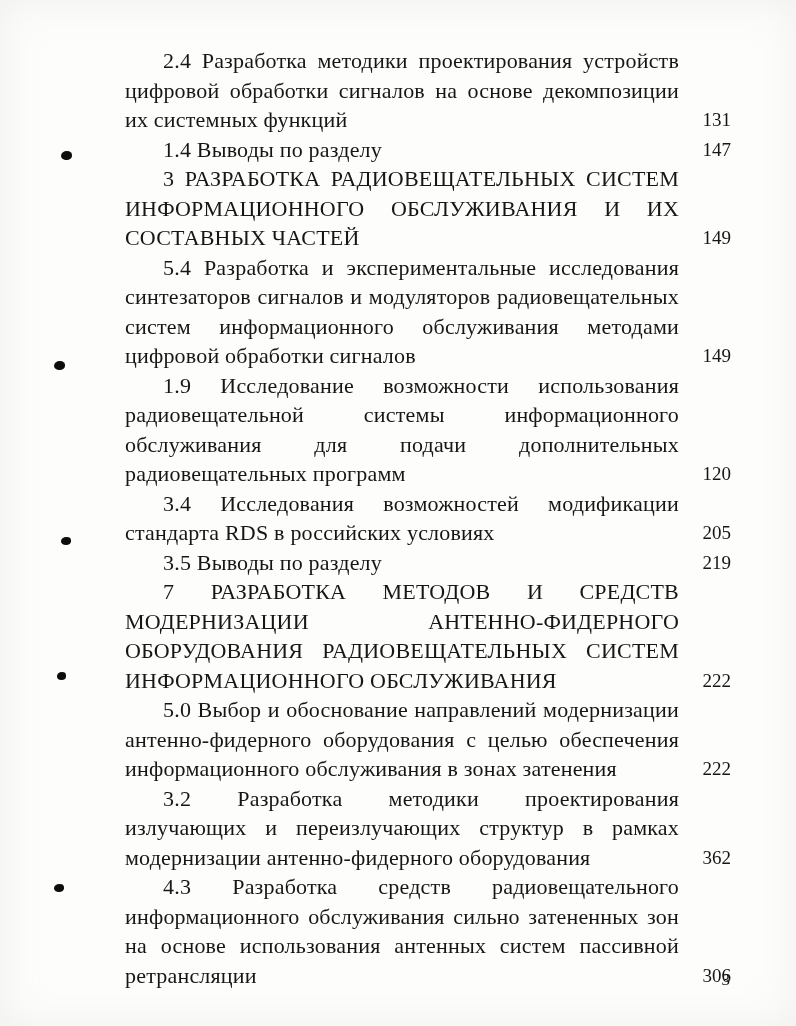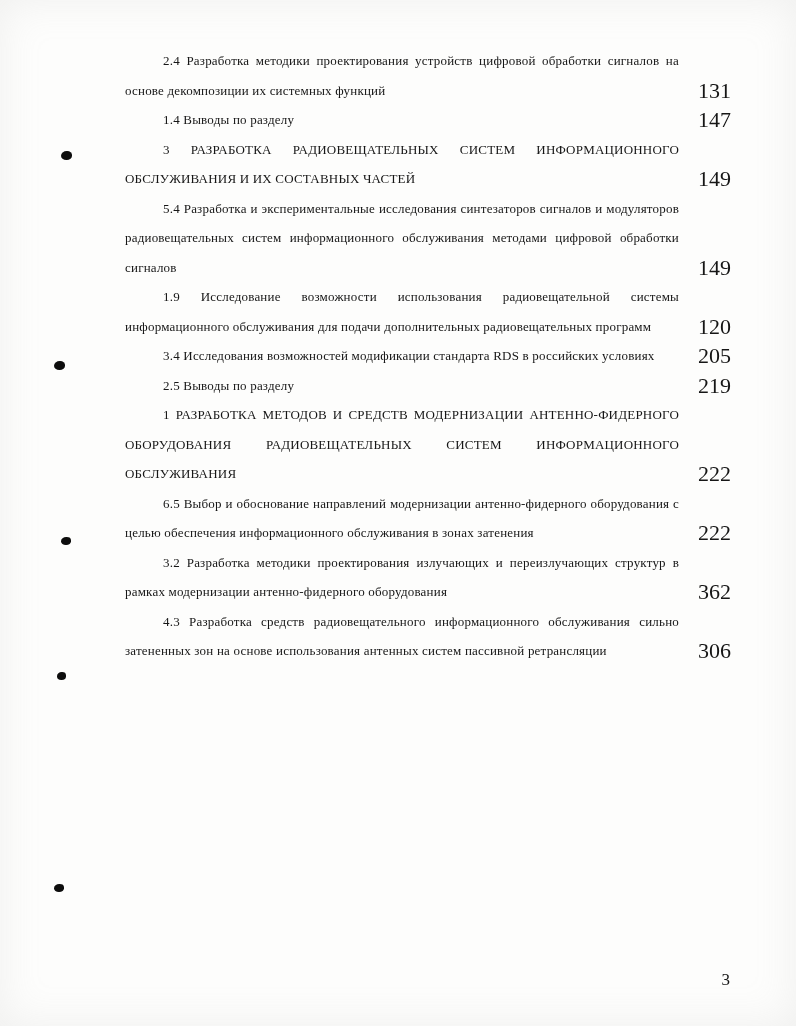--- a/index.html
+++ b/index.html
@@ -26,31 +26,31 @@
     left: 125px;
     top: 46px;
     width: 606px;
   }
   .toc-entry {
     position: relative;
     padding-right: 52px;
   }
   .toc-entry-text {
     margin: 0;
-    font-size: 13px;
+    font-size: 22px;
     line-height: 29.5px;
     text-align: justify;
     text-indent: 38px;
     letter-spacing: 0.2px;
   }
   .toc-entry-page {
     position: absolute;
     right: 0;
     bottom: 0;
-    font-size: 22px;
+    font-size: 19px;
     line-height: 29.5px;
   }
   .footer-page-number {
     position: absolute;
     right: 66px;
     bottom: 36px;
     font-size: 17px;
   }
   .artifact-dot {
     position: absolute;
@@ -96,31 +96,31 @@
     <p class="toc-entry-text">1.9 Исследование возможности использования радиовещательной системы информационного обслуживания для подачи дополнительных радиовещательных программ</p>
     <span class="toc-entry-page">120</span>
   </div>
 
   <div class="toc-entry">
     <p class="toc-entry-text">3.4 Исследования возможностей модификации стандарта RDS в российских условиях</p>
     <span class="toc-entry-page">205</span>
   </div>
 
   <div class="toc-entry">
-    <p class="toc-entry-text">2.5 Выводы по разделу</p>
+    <p class="toc-entry-text">3.5 Выводы по разделу</p>
     <span class="toc-entry-page">219</span>
   </div>
 
   <div class="toc-entry">
-    <p class="toc-entry-text">1  РАЗРАБОТКА  МЕТОДОВ  И  СРЕДСТВ  МОДЕРНИЗАЦИИ АНТЕННО-ФИДЕРНОГО  ОБОРУДОВАНИЯ  РАДИОВЕЩАТЕЛЬНЫХ СИСТЕМ ИНФОРМАЦИОННОГО ОБСЛУЖИВАНИЯ</p>
+    <p class="toc-entry-text">7  РАЗРАБОТКА  МЕТОДОВ  И  СРЕДСТВ  МОДЕРНИЗАЦИИ АНТЕННО-ФИДЕРНОГО  ОБОРУДОВАНИЯ  РАДИОВЕЩАТЕЛЬНЫХ СИСТЕМ ИНФОРМАЦИОННОГО ОБСЛУЖИВАНИЯ</p>
     <span class="toc-entry-page">222</span>
   </div>
 
   <div class="toc-entry">
-    <p class="toc-entry-text">6.5 Выбор и обоснование направлений модернизации антенно-фидерного оборудования с целью обеспечения информационного обслуживания в зонах затенения</p>
+    <p class="toc-entry-text">5.0 Выбор и обоснование направлений модернизации антенно-фидерного оборудования с целью обеспечения информационного обслуживания в зонах затенения</p>
     <span class="toc-entry-page">222</span>
   </div>
 
   <div class="toc-entry">
     <p class="toc-entry-text">3.2 Разработка методики проектирования излучающих и переизлучающих структур в рамках модернизации антенно-фидерного оборудования</p>
     <span class="toc-entry-page">362</span>
   </div>
 
   <div class="toc-entry">
     <p class="toc-entry-text">4.3 Разработка средств радиовещательного информационного обслуживания сильно затененных зон на основе использования антенных систем пассивной ретрансляции</p>

